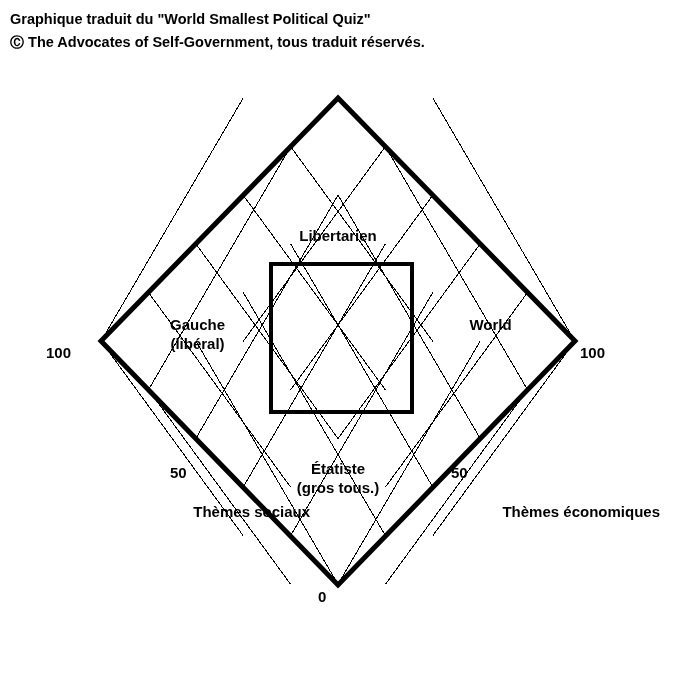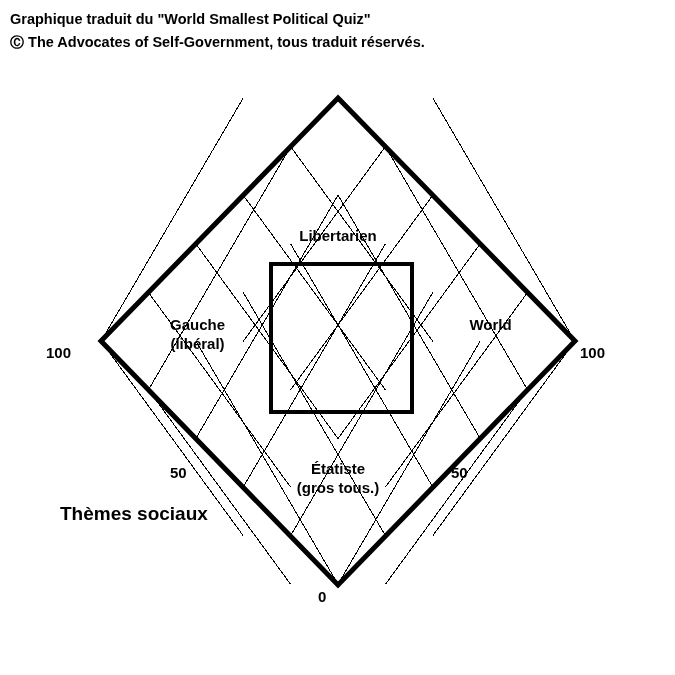--- a/index.html
+++ b/index.html
@@ -49,25 +49,25 @@
     text-align: center;
     font-size: 15px;
     font-weight: bold;
     color: #000000;
     line-height: 19px;
     white-space: nowrap;
     pointer-events: none;
   }
   .axis-label {
     position: absolute;
-    font-size: 19px;
+    font-size: 15px;
     font-weight: bold;
     color: #000000;
     white-space: nowrap;
-    text-align: left;
+    text-align: right;
   }
   .tick-label {
     position: absolute;
     font-size: 15px;
     font-weight: bold;
     color: #000000;
     white-space: nowrap;
     text-align: left;
   }
 </style>
@@ -140,14 +140,15 @@
   <div class="tick-label" style="left:580px; top:344px; width:50px;">100</div>
 
   <div class="tick-label" style="left:170px; top:464px; width:40px;">50</div>
 
   <div class="tick-label" style="left:451px; top:464px; width:40px;">50</div>
 
   <div class="tick-label" style="left:318px; top:588px; width:40px;">0</div>
 
   <div class="axis-label" style="left:60px; top:503px; width:250px;">Thèmes sociaux</div>
 
+  <div class="axis-label" style="left:400px; top:503px; width:260px;">Thèmes économiques</div>
 
 </div>
 
 </body></html>

